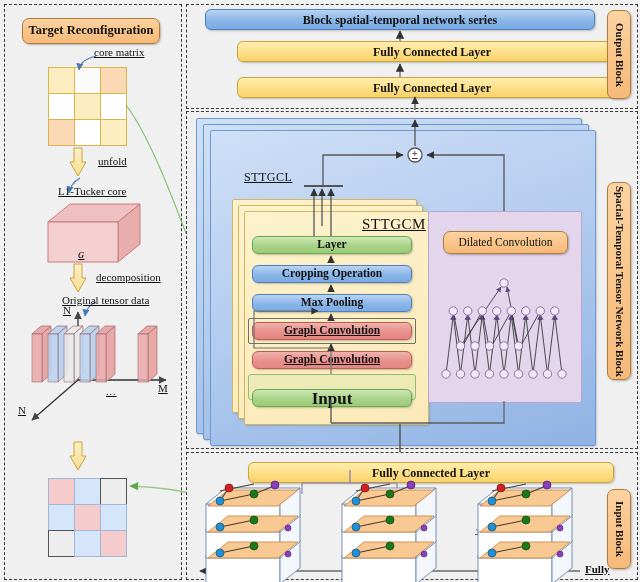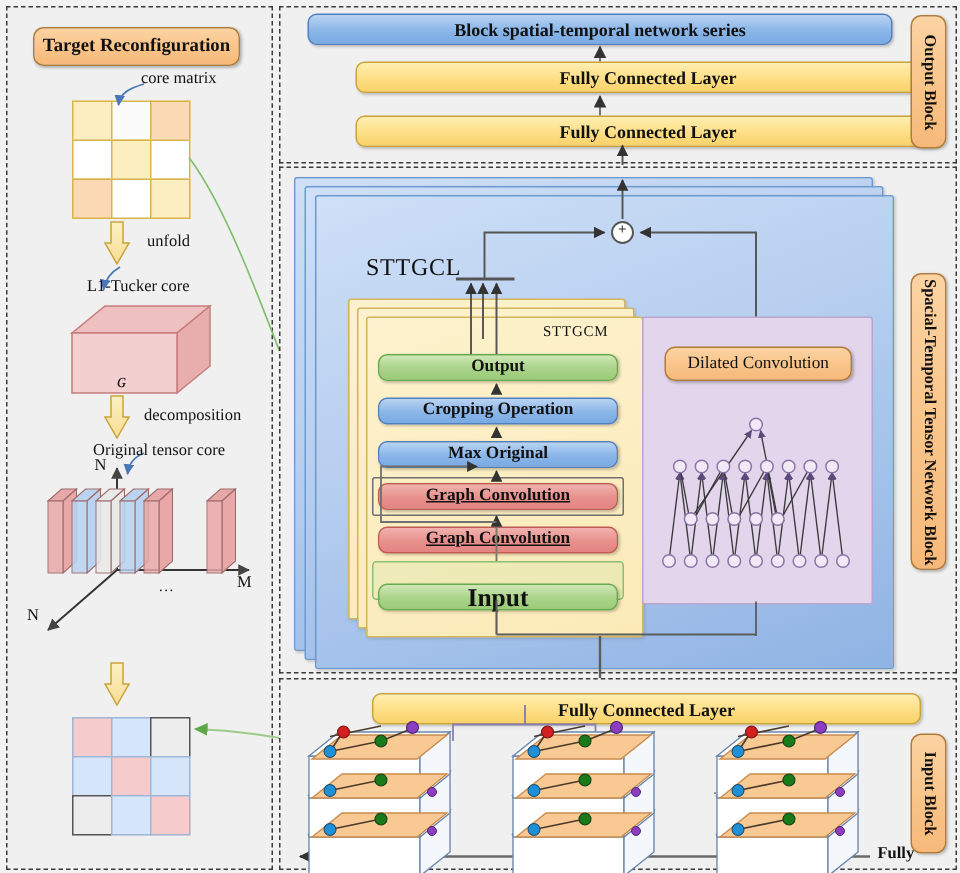--- a/index.html
+++ b/index.html
@@ -35,21 +35,21 @@
   
   .card-blue{position:absolute;border:1px solid #6d9bd1;
        background:linear-gradient(160deg,#cfe0f7 0%,#b5cdef 45%,#8fb3e4 100%);
        border-radius:2px;box-shadow:1px 1px 2px rgba(0,0,0,.16);}
   .card-yellow{position:absolute;border:1px solid #d3b45f;
        background:linear-gradient(160deg,#fdf2cd 0%,#fbeab8 100%);
        border-radius:2px;box-shadow:1px 1px 2px rgba(0,0,0,.14);}
   .panel-purple{position:absolute;border:1px solid #b9a6cf;
        background:#e3d5ec;border-radius:2px;}
 
-  .txt{position:absolute;white-space:nowrap;}
+  .txt{position:absolute;white-space:nowrap;text-decoration:underline;}
   .lbl-md{font-size:11px;}
 
   svg{position:absolute;left:0;top:0;overflow:visible;}
   .grid-cell{position:absolute;}
 </style>
 </head>
 <body>
 
 <div class="dashed" style="left:4px;top:4px;width:176px;height:574px;"></div>
 
@@ -125,21 +125,21 @@
   <svg width="110" height="70" style="position:static;">
     <polygon points="8,22 30,4 100,4 78,22" fill="#eec0c0" stroke="#c77c7c" stroke-width="1"></polygon>
     <polygon points="78,22 100,4 100,44 78,62" fill="#e8aeae" stroke="#c77c7c" stroke-width="1"></polygon>
     <rect x="8" y="22" width="70" height="40" fill="#f3cfcf" stroke="#c77c7c" stroke-width="1"></rect>
   </svg>
 </div>
 <div class="txt" style="left:78px;top:246px;font-size:13px;font-style:italic;">ɢ</div>
 
 <div class="txt lbl-md" style="left:96px;top:271px;">decomposition</div>
 
-<div class="txt lbl-md" style="left:62px;top:294px;">Original tensor core</div>
+<div class="txt lbl-md" style="left:62px;top:294px;">Original tensor data</div>
 
 <div class="txt lbl-md" style="left:63px;top:304px;">N</div>
 <div class="txt lbl-md" style="left:158px;top:382px;">M</div>
 <div class="txt lbl-md" style="left:18px;top:404px;">N</div>
 
 <div class="abs" style="left:26px;top:322px;">
   <svg width="150" height="80" style="position:static;" id="slices-svg">
       <g>
         <polygon points="6,12 15,4 25,4 16,12" fill="#e9a8a8" stroke="#9d6a6a" stroke-width=".7"></polygon>
         <polygon points="16,12 25,4 25,52 16,60" fill="#e9a8a8" stroke="#9d6a6a" stroke-width=".7"></polygon>
@@ -203,36 +203,36 @@
 <div class="pill vert-pill" style="left:607px;top:10px;width:22px;height:87px;font-size:11px;">
   <span>Output Block</span>
 </div>
 
 <div class="dashed" style="left:186px;top:111px;width:450px;height:336px;"></div>
 
 <div class="card-blue" style="left:196px;top:118px;width:384px;height:314px;"></div>
 <div class="card-blue" style="left:203px;top:124px;width:384px;height:314px;"></div>
 <div class="card-blue" style="left:210px;top:130px;width:384px;height:314px;"></div>
 
-<div class="txt" style="left:244px;top:170px;font-size:16px;letter-spacing:.5px;">STTGCL</div>
+<div class="txt" style="left:244px;top:170px;font-size:12px;letter-spacing:.5px;">STTGCL</div>
 
 <div class="card-yellow" style="left:232px;top:199px;width:183px;height:212px;"></div>
 <div class="card-yellow" style="left:238px;top:205px;width:183px;height:212px;"></div>
 <div class="card-yellow" style="left:244px;top:211px;width:183px;height:212px;"></div>
 
-<div class="txt" style="left:362px;top:216px;font-size:10px;letter-spacing:.5px;">STTGCM</div>
+<div class="txt" style="left:362px;top:216px;font-size:15px;letter-spacing:.5px;">STTGCM</div>
 
 <div class="bar bar-green" style="left:252px;top:236px;width:158px;height:16px;font-size:11.5px;">
-  <span>Output</span>
+  <span>Layer</span>
 </div>
 <div class="bar bar-blue" style="left:252px;top:265px;width:158px;height:16px;font-size:11.5px;">
   <span>Cropping Operation</span>
 </div>
 <div class="bar bar-blue" style="left:252px;top:294px;width:158px;height:16px;font-size:11.5px;">
-  <span>Max Original</span>
+  <span>Max Pooling</span>
 </div>
 <div class="abs" style="left:248px;top:318px;width:166px;height:24px;border:1.4px solid #6f6f6f;border-radius:2px;"></div>
 <div class="bar bar-red" style="left:252px;top:322px;width:158px;height:16px;font-size:11.5px;">
   <span>Graph Convolution</span>
 </div>
 <div class="bar bar-red" style="left:252px;top:351px;width:158px;height:16px;font-size:11.5px;">
   <span>Graph Convolution</span>
 </div>
 <div class="abs" style="left:248px;top:374px;width:166px;height:24px;border:1.2px solid #8cc070;border-radius:3px;background:rgba(180,225,150,.18);"></div>
 <div class="bar bar-green" style="left:252px;top:389px;width:158px;height:16px;font-size:17px;justify-content:center;">

